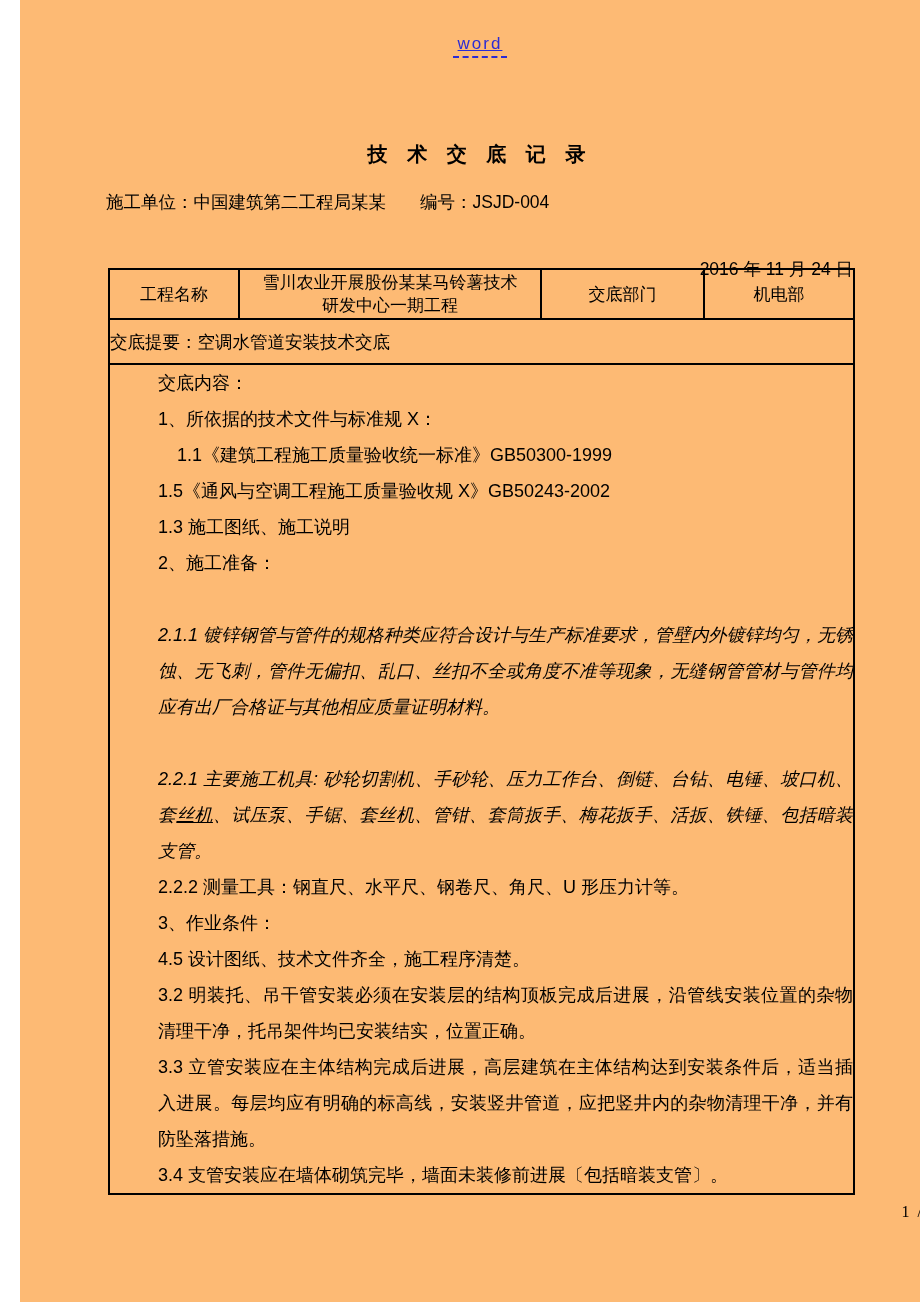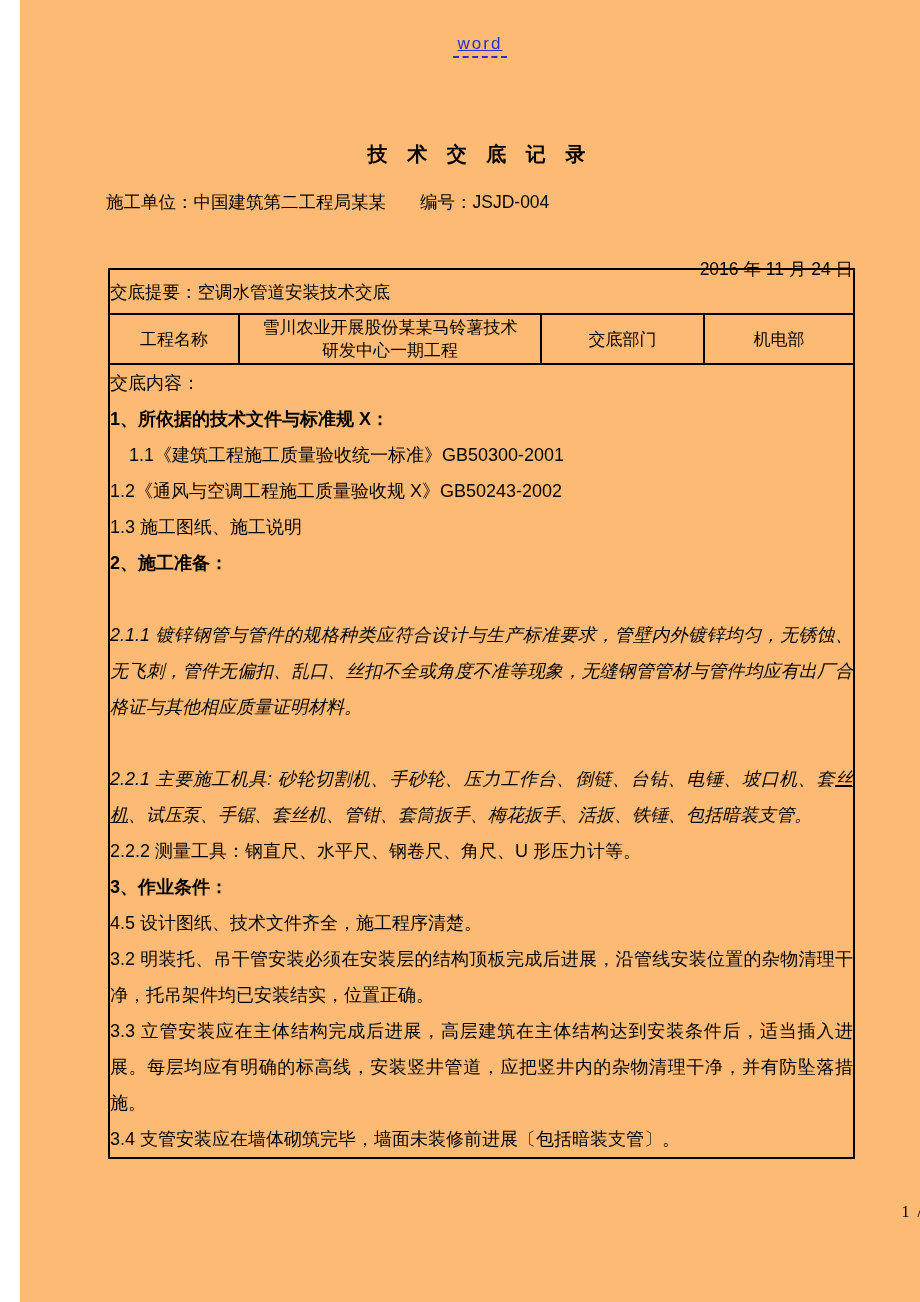--- a/index.html
+++ b/index.html
@@ -87,22 +87,23 @@
   .content-cell {
     vertical-align: top;
     padding: 7px 9px 9px 9px;
   }
   .content-cell p {
     margin: 0;
     font-size: 18px;
     line-height: 36px;
     text-align: justify;
     text-justify: inter-ideograph;
+    padding-left: 48px;
   }
-  .content-cell p.bold { font-weight: bold; }
+  .content-cell p.bold { font-weight: normal; }
   .content-cell p.gap { margin-top: 36px; font-style: italic; }
   .content-cell p.indent { text-indent: 19px; }
   .content-cell span.u { text-decoration: underline; }
 
   
   .footer {
     position: absolute; top: 1203px; left: 0; width: 100%;
     text-align: right;
     font-family: "Liberation Serif", serif;
     font-size: 16px;
@@ -128,36 +129,36 @@
 
   <table class="doc">
     <colgroup>
       <col style="width:130px">
       <col style="width:302px">
       <col style="width:163px">
       <col style="width:150px">
     </colgroup>
     <tbody>
         <tr>
-      <td class="summary-cell" colspan="4">交底提要：空调水管道安装技术交底</td>
-    </tr>
-    <tr>
       <td class="hdr-cell">工程名称</td>
       <td class="hdr-cell project-value">雪川农业开展股份某某马铃薯技术
 研发中心一期工程</td>
       <td class="hdr-cell">交底部门</td>
       <td class="hdr-cell">机电部</td>
     </tr>
     <tr>
+      <td class="summary-cell" colspan="4">交底提要：空调水管道安装技术交底</td>
+    </tr>
+    <tr>
       <td class="content-cell" colspan="4">
         <p>交底内容：</p>
         <div>
               <p class="bold">1、所依据的技术文件与标准规 X：</p>
-              <p class="indent">1.1《建筑工程施工质量验收统一标准》GB50300-2001</p>
-              <p class="">1.2《通风与空调工程施工质量验收规 X》GB50243-2002</p>
+              <p class="indent">1.1《建筑工程施工质量验收统一标准》GB50300-1999</p>
+              <p class="">1.5《通风与空调工程施工质量验收规 X》GB50243-2002</p>
               <p class="">1.3 施工图纸、施工说明</p>
               <p class="bold">2、施工准备：</p>
               <p class="gap">2.1.1 镀锌钢管与管件的规格种类应符合设计与生产标准要求，管壁内外镀锌均匀，无锈蚀、无飞刺，管件无偏扣、乱口、丝扣不全或角度不准等现象，无缝钢管管材与管件均应有出厂合格证与其他相应质量证明材料。</p>
               <p class="gap"><span>2.2.1 主要施工机具: 砂轮切割机、手砂轮、压力工作台、倒链、台钻、电锤、坡口机、套</span><span class="u">丝机</span><span>、试压泵、手锯、套丝机、管钳、套筒扳手、梅花扳手、活扳、铁锤、包括暗装支管。</span></p>
               <p class="">2.2.2 测量工具：钢直尺、水平尺、钢卷尺、角尺、U 形压力计等。</p>
               <p class="bold">3、作业条件：</p>
               <p class="">4.5 设计图纸、技术文件齐全，施工程序清楚。</p>
               <p class="">3.2 明装托、吊干管安装必须在安装层的结构顶板完成后进展，沿管线安装位置的杂物清理干净，托吊架件均已安装结实，位置正确。</p>
               <p class="">3.3 立管安装应在主体结构完成后进展，高层建筑在主体结构达到安装条件后，适当插入进展。每层均应有明确的标高线，安装竖井管道，应把竖井内的杂物清理干净，并有防坠落措施。</p>
               <p class="">3.4 支管安装应在墙体砌筑完毕，墙面未装修前进展〔包括暗装支管〕。</p>

